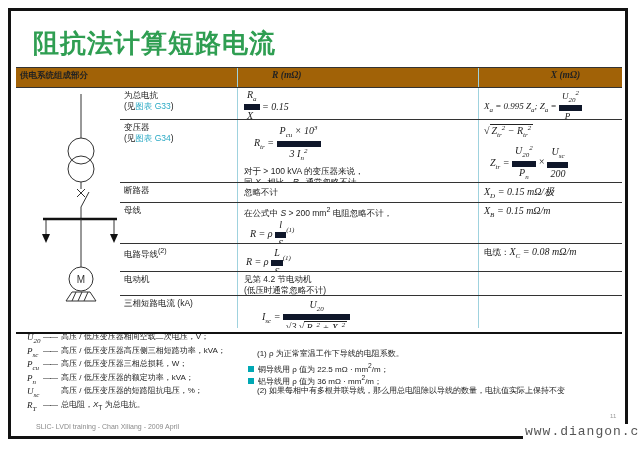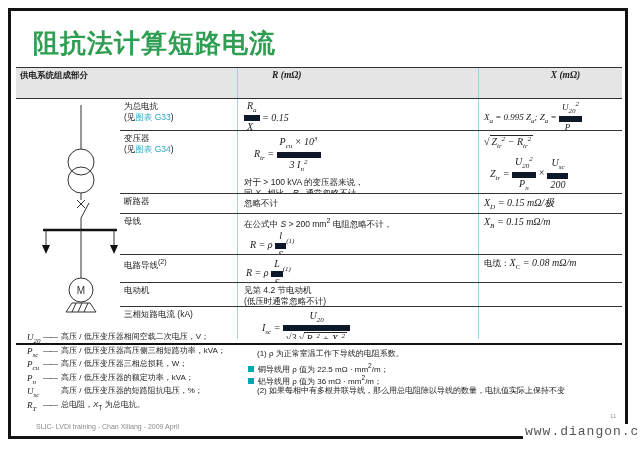--- a/index.html
+++ b/index.html
@@ -4,21 +4,21 @@
 <style>
   * { margin:0; padding:0; box-sizing:border-box; }
   html,body { width:640px; height:449px; background:#fff; font-family:"Liberation Sans",sans-serif; color:#222; overflow:hidden; }
   .canvas { position:relative; width:640px; height:449px; background:#fff; }
   .frame { position:absolute; left:8px; top:8px; width:620px; height:431px; border:3px solid #121212; pointer-events:none; }
 
   .title { position:absolute; left:33px; top:26px; font-size:26px; font-weight:bold; color:#2f9e52; letter-spacing:1px; white-space:nowrap; }
 
   
   .imp-table { position:absolute; left:16px; top:67px; width:606px; border-bottom:2px solid #111; }
-  .thead { display:flex; height:32px; background:#e5e5e5; border-top:1px solid #333; border-bottom:1px solid #333; }
+  .thead { display:flex; height:21px; background:#a16207; border-top:1px solid #333; border-bottom:1px solid #333; }
   .th { font-size:8.5px; font-weight:bold; padding:2px 4px; overflow:hidden; }
   .c-comp { width:221px; }
   .c-r { width:241px; border-left:1px solid #9fd2de; }
   .c-x { width:144px; border-left:1px solid #9fd2de;text-align:center; }
   .f-b { font-family:"Liberation Serif",serif; font-style:italic; font-size:9.5px;padding-left:34px; }
   .tbody { display:flex; }
   .diagram-col { width:104px; }
   .rows { width:502px; }
   .row { display:flex; border-bottom:1px solid #333; overflow:hidden; }
   .row:last-child { border-bottom:none; }

